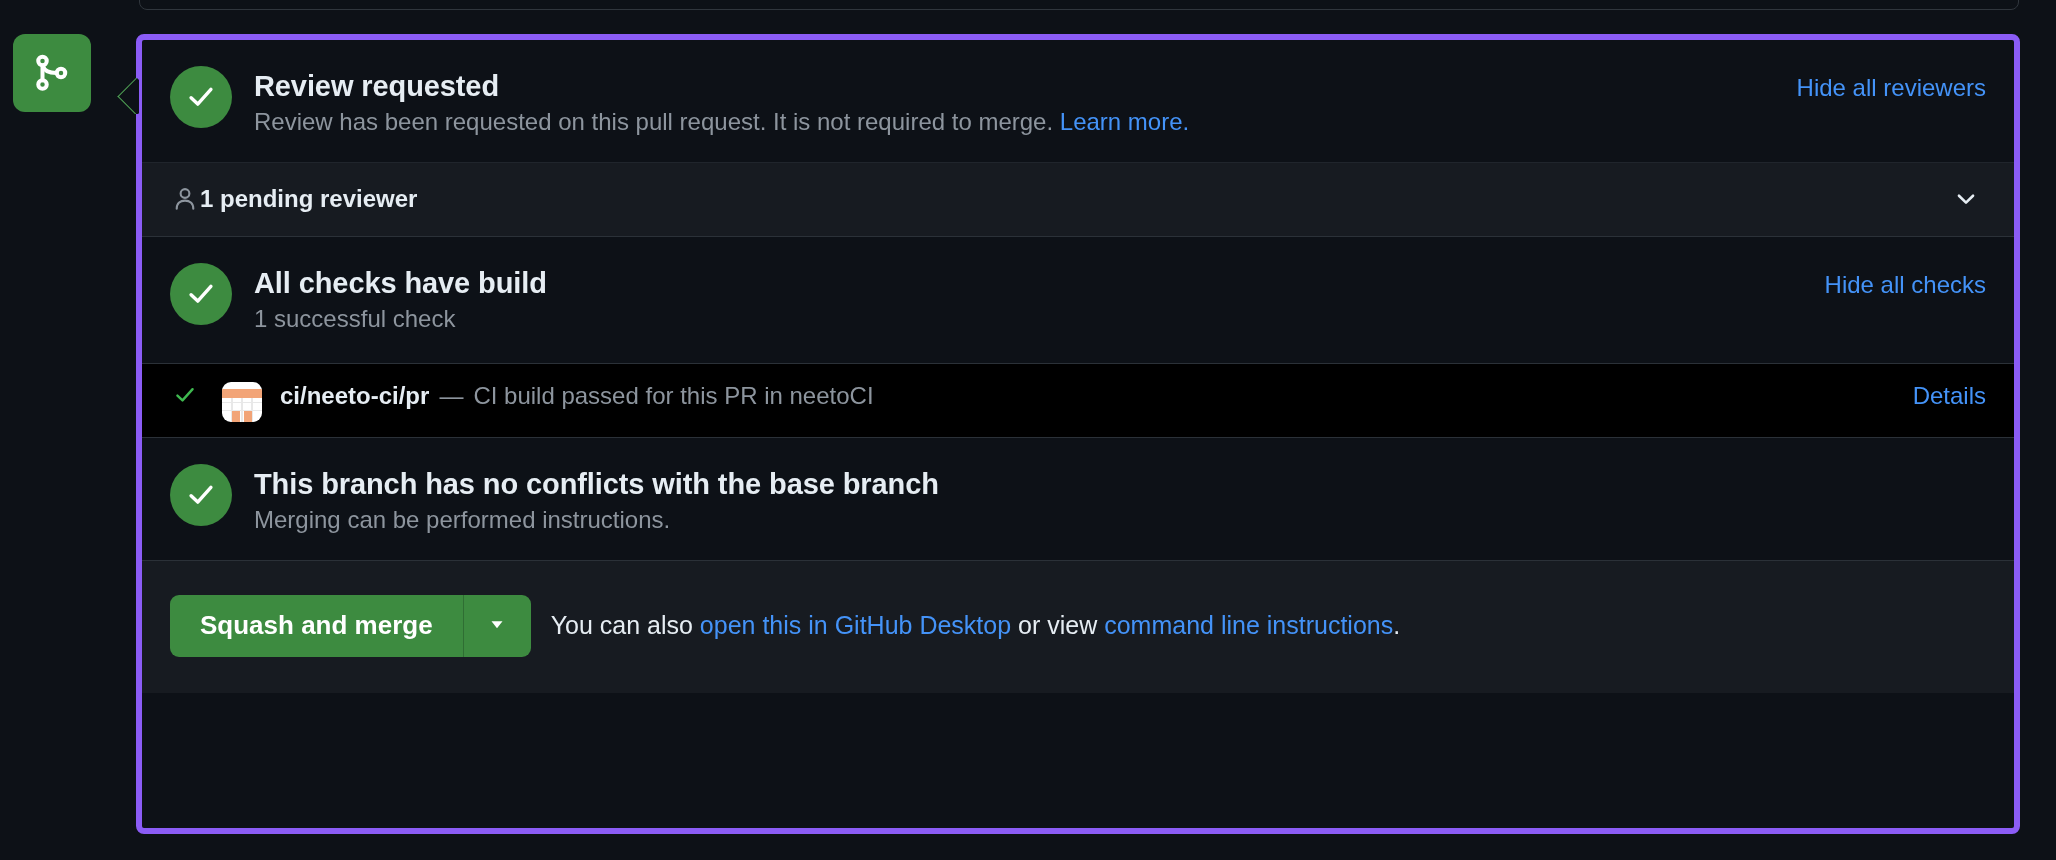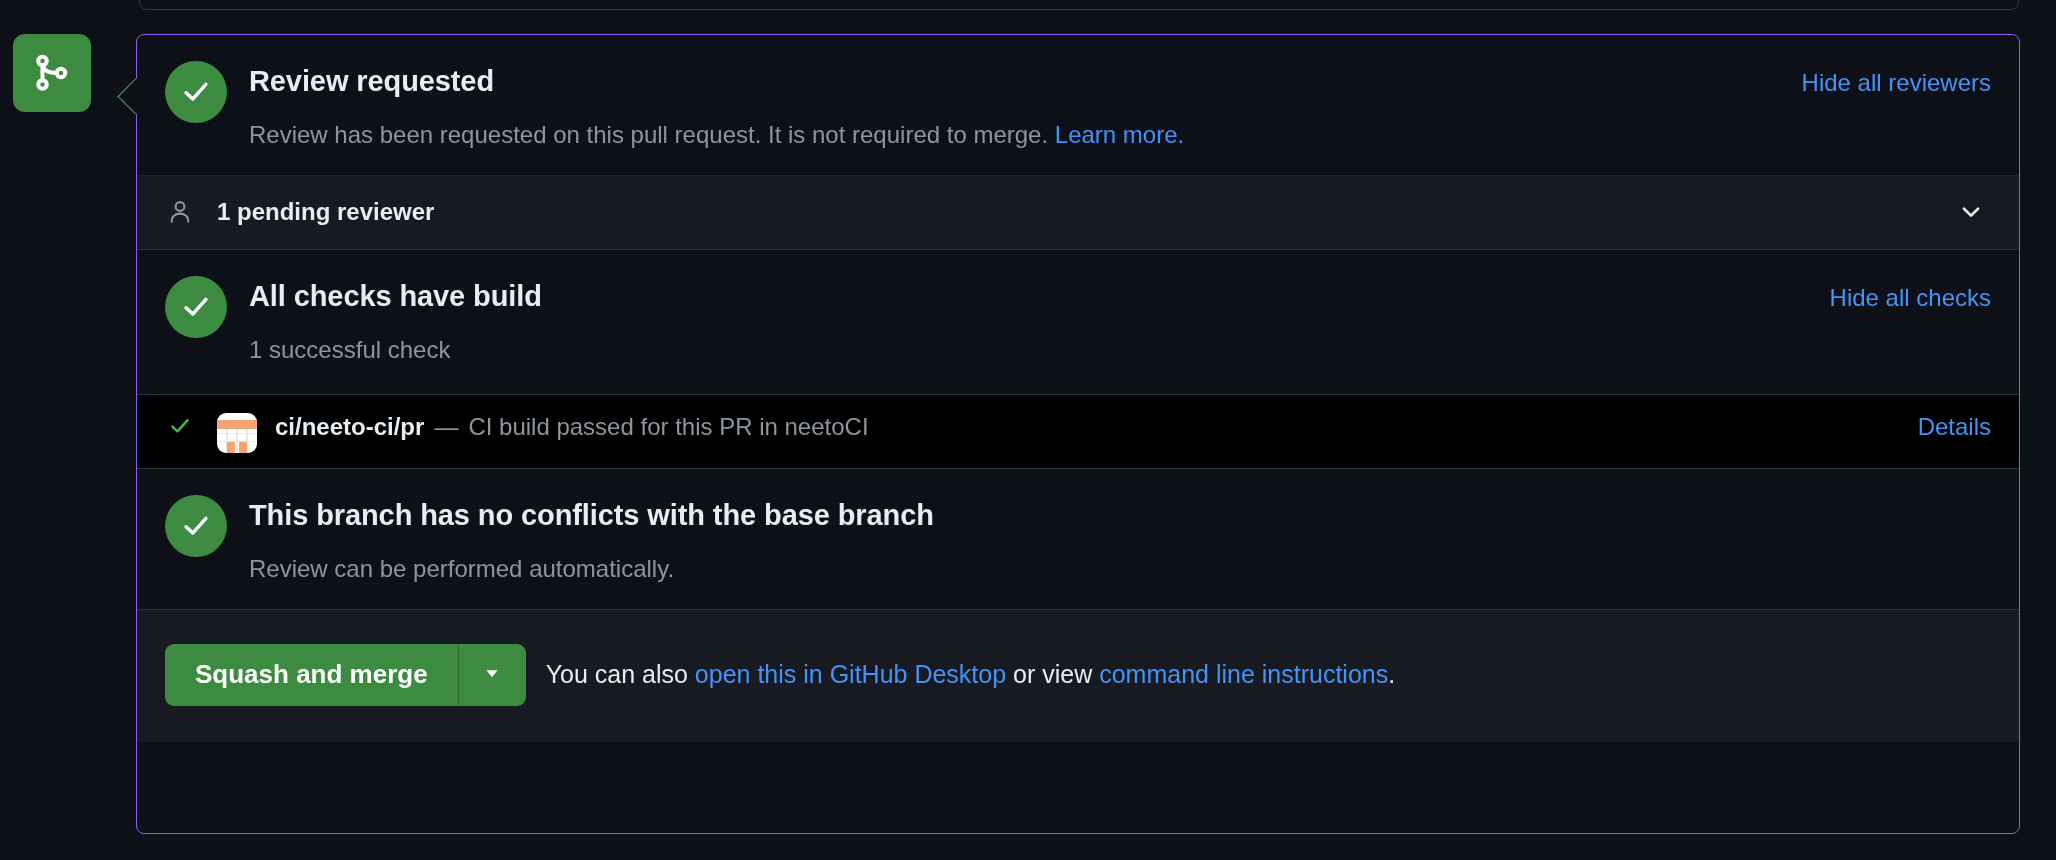--- a/index.html
+++ b/index.html
@@ -44,21 +44,21 @@
   }
   .state-badge svg { display: block; }
 
   
   .merge-box {
     position: absolute;
     left: 136px;
     top: 34px;
     width: 1884px;
     height: 800px;
-    border: 1px solid #8b5cf6;
+    border: 6px solid #8b5cf6;
     border-radius: 8px;
     background: #0d1117;
     overflow: hidden;
   }
 
   
   .notch {
     position: absolute;
     left: 111px;
     top: 78px;
@@ -117,21 +117,21 @@
     font-size: 29px;
     font-weight: bold;
     color: #e6edf3;
     line-height: 1.28;
     letter-spacing: -0.1px;
   }
   .status-sub {
     font-size: 24px;
     color: #8d959e;
     line-height: 1.45;
-    margin-top: 18px;
+    margin-top: 0;
   }
   .status-sub a, .link {
     color: #4493f8;
     text-decoration: none;
   }
 
   .row-action {
     flex: 0 0 auto;
     font-size: 24px;
     color: #4493f8;
@@ -145,21 +145,20 @@
   .reviewer-strip {
     background: #171b21;
     display: flex;
     align-items: center;
     padding: 0 28px;
     height: 74px;
     border-top: 1px solid #20252c;
   }
   .person-icon { flex: 0 0 auto; width: 30px; display:flex; align-items:center; justify-content:center; }
   .reviewer-label {
-    margin-left: 22px;
     font-size: 24px;
     font-weight: bold;
     color: #e6edf3;
   }
   .chevron-btn {
     margin-left: auto;
     width: 40px;
     height: 40px;
     display: flex;
     align-items: center;
@@ -352,21 +351,21 @@
 
     <div class="section section-divider">
       <div class="status-row">
         <div class="check-circle">
           <svg width="34" height="34" viewBox="0 0 24 24" fill="none" stroke="#ffffff" stroke-width="2.4" stroke-linecap="round" stroke-linejoin="round">
             <path d="M5 12.5 L9.7 17 L19 6.6"></path>
           </svg>
         </div>
         <div class="status-text">
           <div class="status-title">This branch has no conflicts with the base branch</div>
-          <div class="status-sub">Review can be performed automatically.</div>
+          <div class="status-sub">Merging can be performed instructions.</div>
         </div>
       </div>
     </div>
 
     <div class="merge-footer">
       <div class="split-btn">
         <button class="main">Squash and merge</button>
         <button class="caret">
           <span>
             <svg width="22" height="22" viewBox="0 0 16 16" fill="#ffffff">

